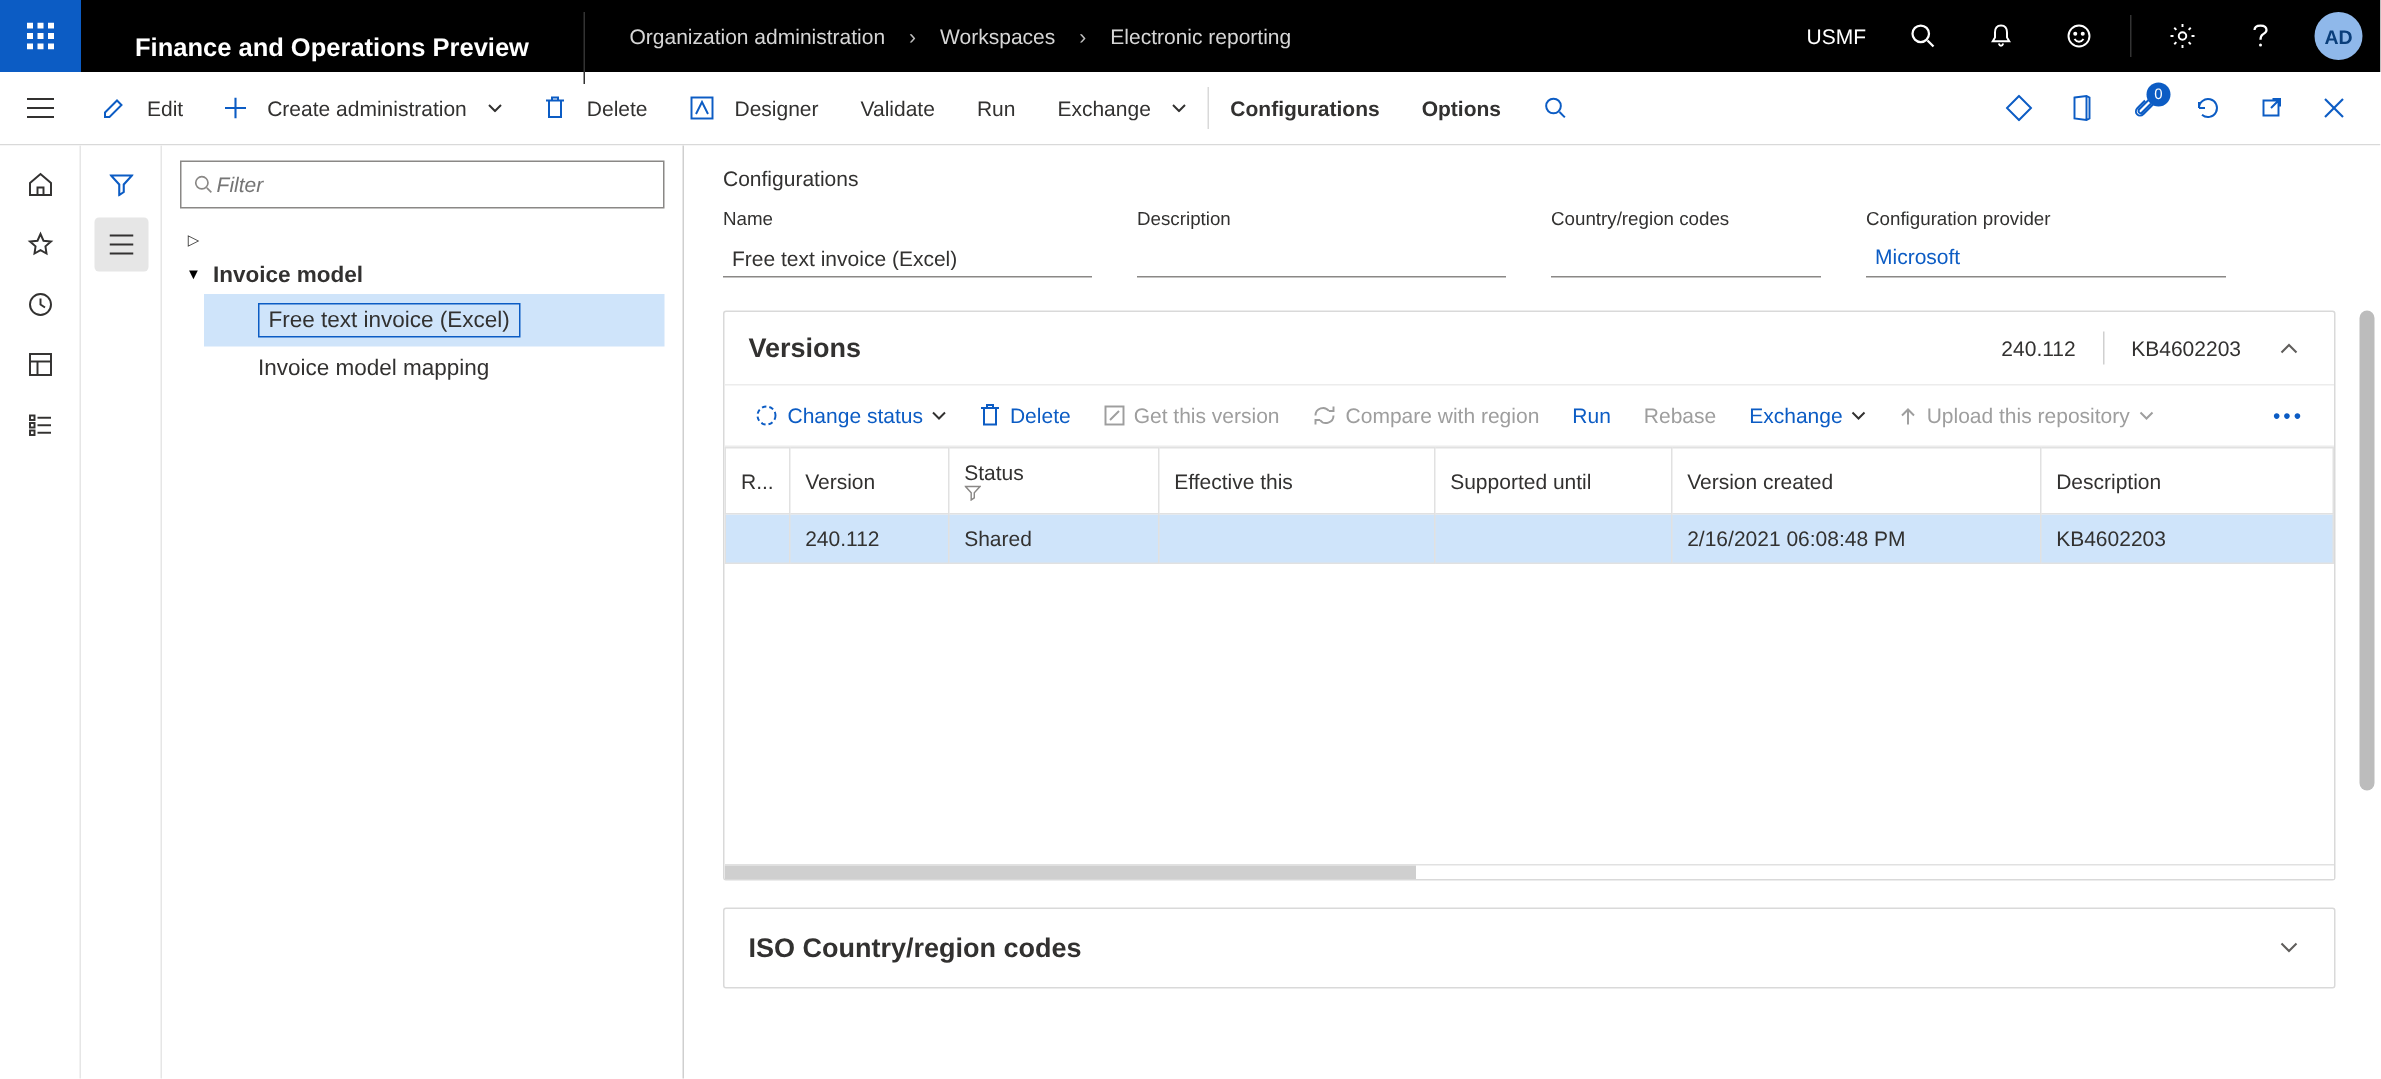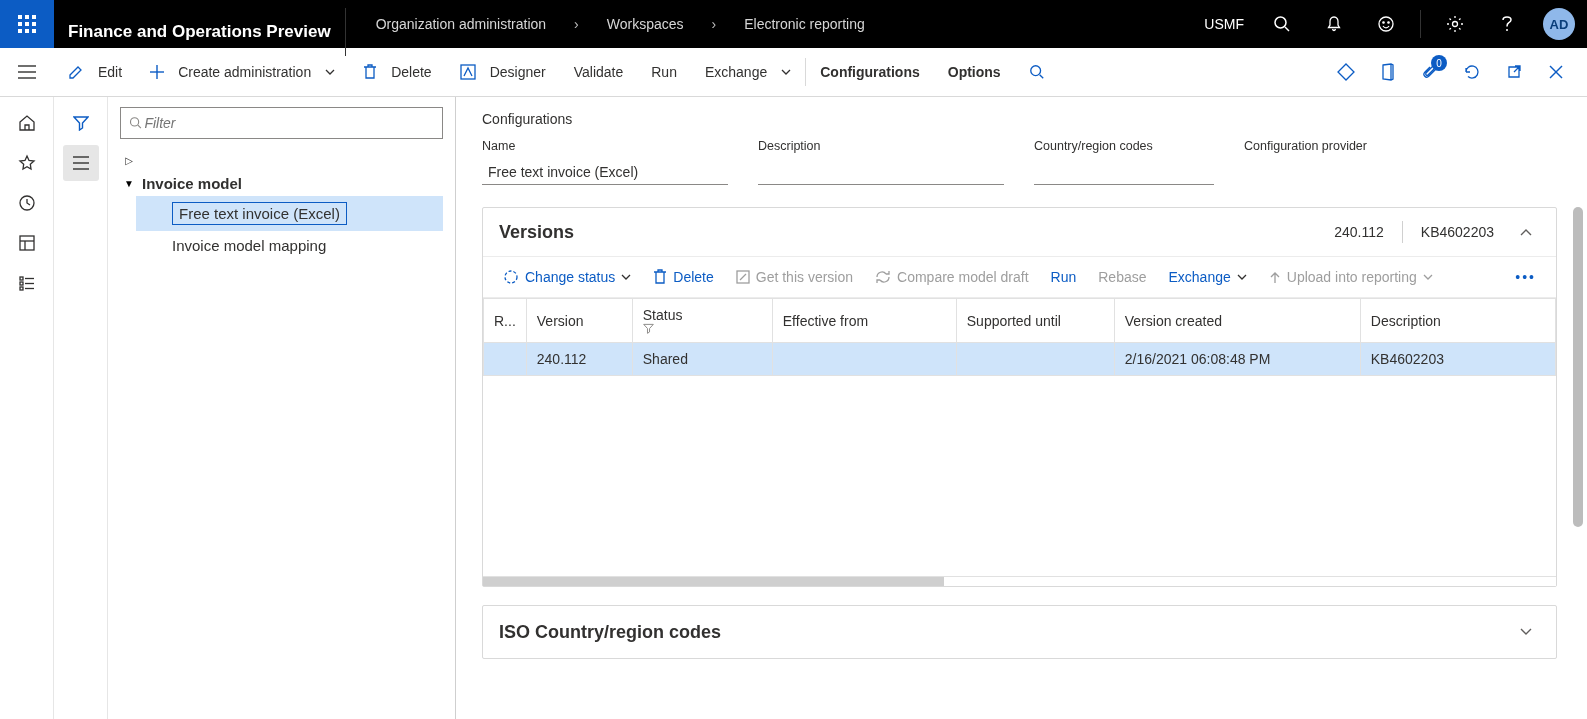--- a/index.html
+++ b/index.html
@@ -22,33 +22,33 @@
     width: 54px;
     height: 48px;
     background: #0c5cc4;
     display: flex;
     align-items: center;
     justify-content: center;
   }
   .app-title {
     font-size: 17px;
     font-weight: 600;
-    padding: 0 14px;
+    padding: 0 36px;
     white-space: nowrap;
     border-right: 1px solid #333;
     line-height: 48px;
     margin-top: 16px;
   }
   .breadcrumbs {
     display: flex;
     align-items: center;
     padding-left: 30px;
     font-size: 14px;
     color: #d0d0d0;
-    gap: 20px;
+    gap: 8px;
   }
   .breadcrumbs .crumb { color: #d6d6d6; }
   .breadcrumbs .sep { color: #bdbdbd; padding: 0 8px; }
   .titlebar-right {
     margin-left: auto;
     display: flex;
     align-items: center;
     padding-right: 12px;
     gap: 8px;
   }
@@ -515,20 +515,21 @@
       <div class="field" style="width:246px">
         <span class="field-lbl">Description</span>
         <input class="field-input" value="" style="">
       </div>
       <div class="field" style="width:180px">
         <span class="field-lbl">Country/region codes</span>
         <input class="field-input" style="min-width: 170px;" value="">
       </div>
       <div class="field" style="width:220px">
         <span class="field-lbl">Configuration provider</span>
+        <div class="field-input field-link" style="padding-left:6px; padding-top:4px;">Microsoft</div>
       </div>
     </div>
 
     <div class="card">
       <div class="card-hdr">
         <span class="title">Versions</span>
         <div class="meta">
           <span>240.112</span>
           <div class="pipe"></div>
           <span>KB4602203</span>
@@ -567,41 +568,41 @@
               </svg>
             </span>
           <span>Get this version</span>
         </div>
         <div class="tbtn disabled">
           <span class="ico">
               <svg width="16" height="14" viewBox="0 0 16 14" fill="none" stroke="#9e9e9e" stroke-width="1.3">
                 <path d="M2 7a5 5 0 0 1 9-3M14 7a5 5 0 0 1-9 3M11 4h3V1M5 10H2v3"></path>
               </svg>
             </span>
-          <span>Compare model draft</span>
+          <span>Compare with region</span>
         </div>
         <div class="tbtn blue">
           <span>Run</span>
         </div>
         <div class="tbtn disabled">
           <span>Rebase</span>
         </div>
         <div class="tbtn blue">
           <span>Exchange</span>
           <svg width="10" height="6" viewBox="0 0 10 6" fill="none" stroke="#323130" stroke-width="1.3">
               <path d="M1 1l4 4 4-4"></path>
             </svg>
         </div>
         <div class="tbtn disabled">
           <span class="ico">
               <svg width="12" height="14" viewBox="0 0 12 14" fill="none" stroke="#9e9e9e" stroke-width="1.3">
                 <path d="M6 13V3M2 7l4-4 4 4"></path>
               </svg>
             </span>
-          <span>Upload into reporting</span>
+          <span>Upload this repository</span>
           <svg width="10" height="6" viewBox="0 0 10 6" fill="none" stroke="#9e9e9e" stroke-width="1.3">
               <path d="M1 1l4 4 4-4"></path>
             </svg>
         </div>
         <div style="margin-left:auto" class="tbtn">
           <span style="color:#0c5cc4; letter-spacing:2px;">•••</span>
         </div>
       </div>
 
       <div class="table-wrap">
@@ -611,21 +612,21 @@
               <th style="width:34px">R...</th>
               <th style="width:106px">Version</th>
               <th style="width:140px">
                 <span>Status</span>
                 <span class="filter-ico">
                   <svg width="11" height="11" viewBox="0 0 16 16" fill="none" stroke="#8a8886" stroke-width="1.4">
                       <path d="M1 2h14l-5.5 6v5l-3 2v-7z"></path>
                     </svg>
                 </span>
               </th>
-              <th style="width:184px">Effective from</th>
+              <th style="width:184px">Effective this</th>
               <th style="width:158px">Supported until</th>
               <th style="width:246px">Version created</th>
               <th>Description</th>
             </tr>
           </thead>
           <tbody>
             <tr class="sel">
               <td></td>
               <td>240.112</td>
               <td>Shared</td>

